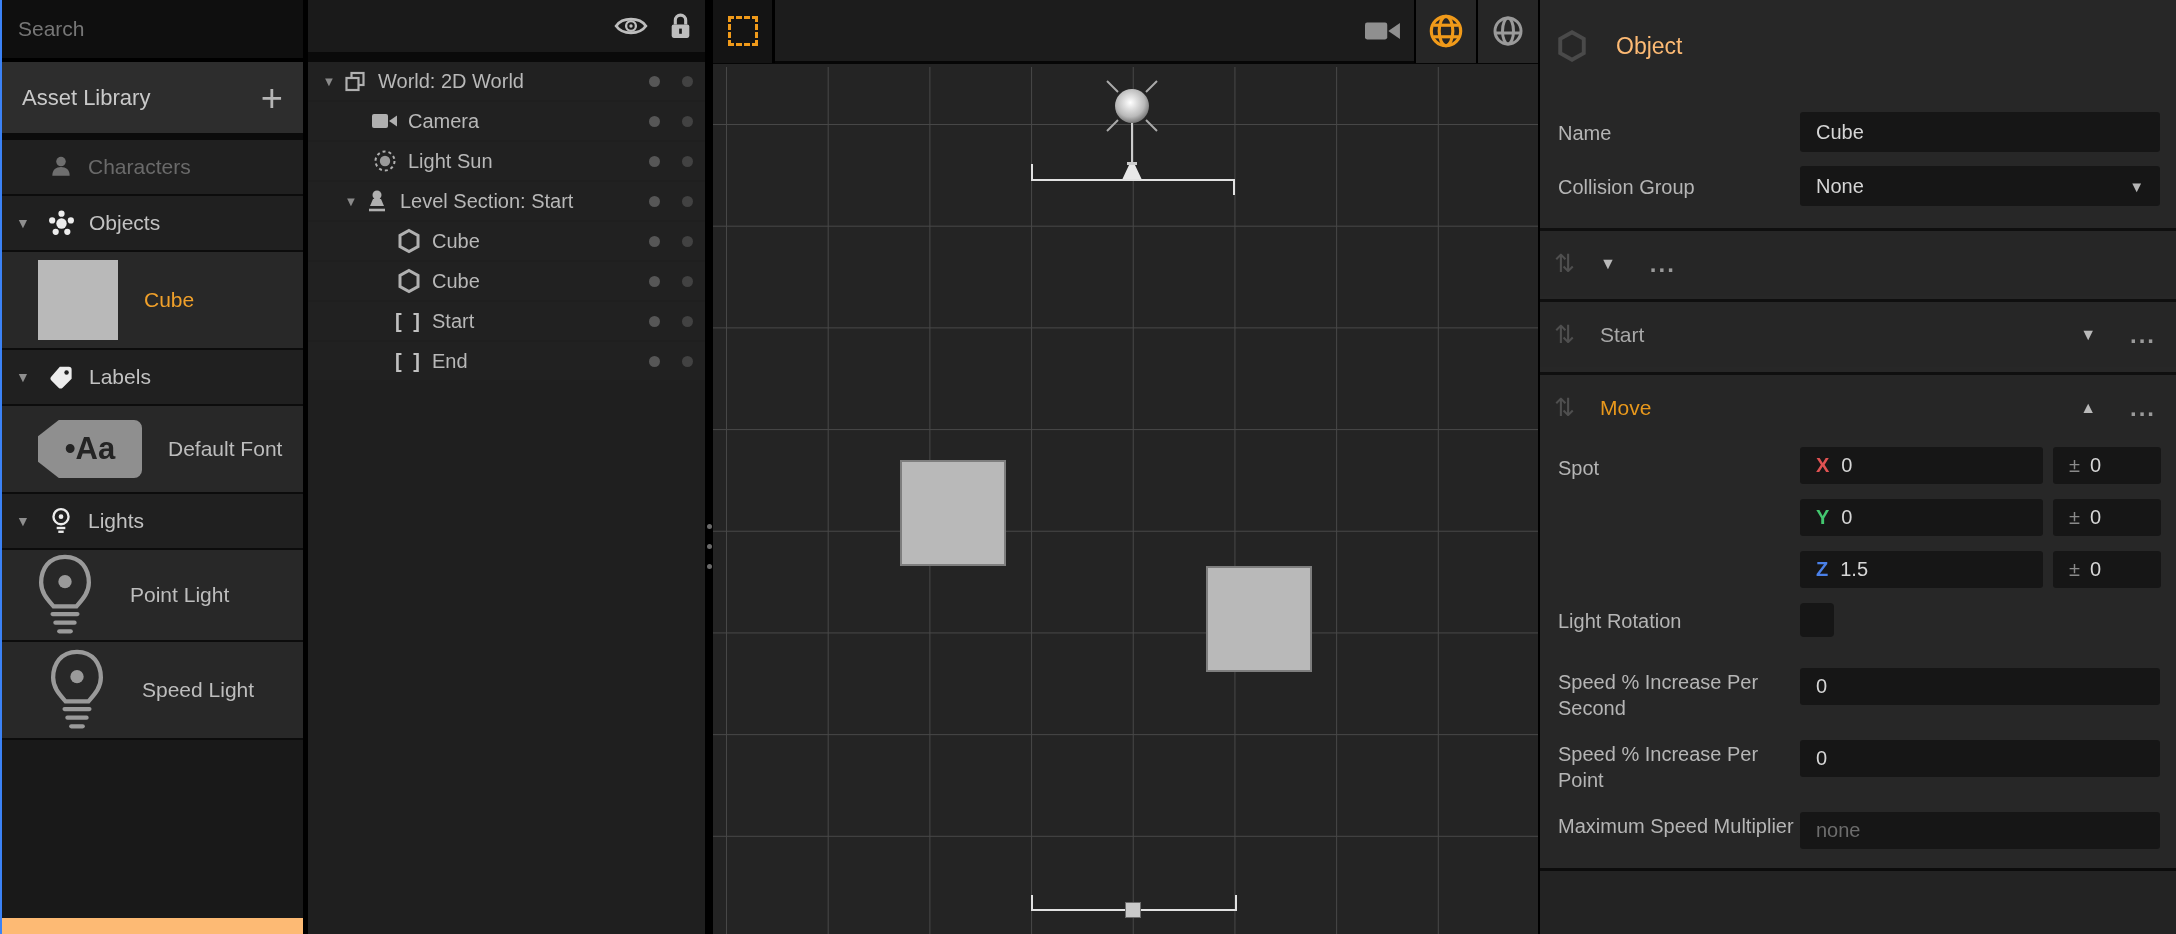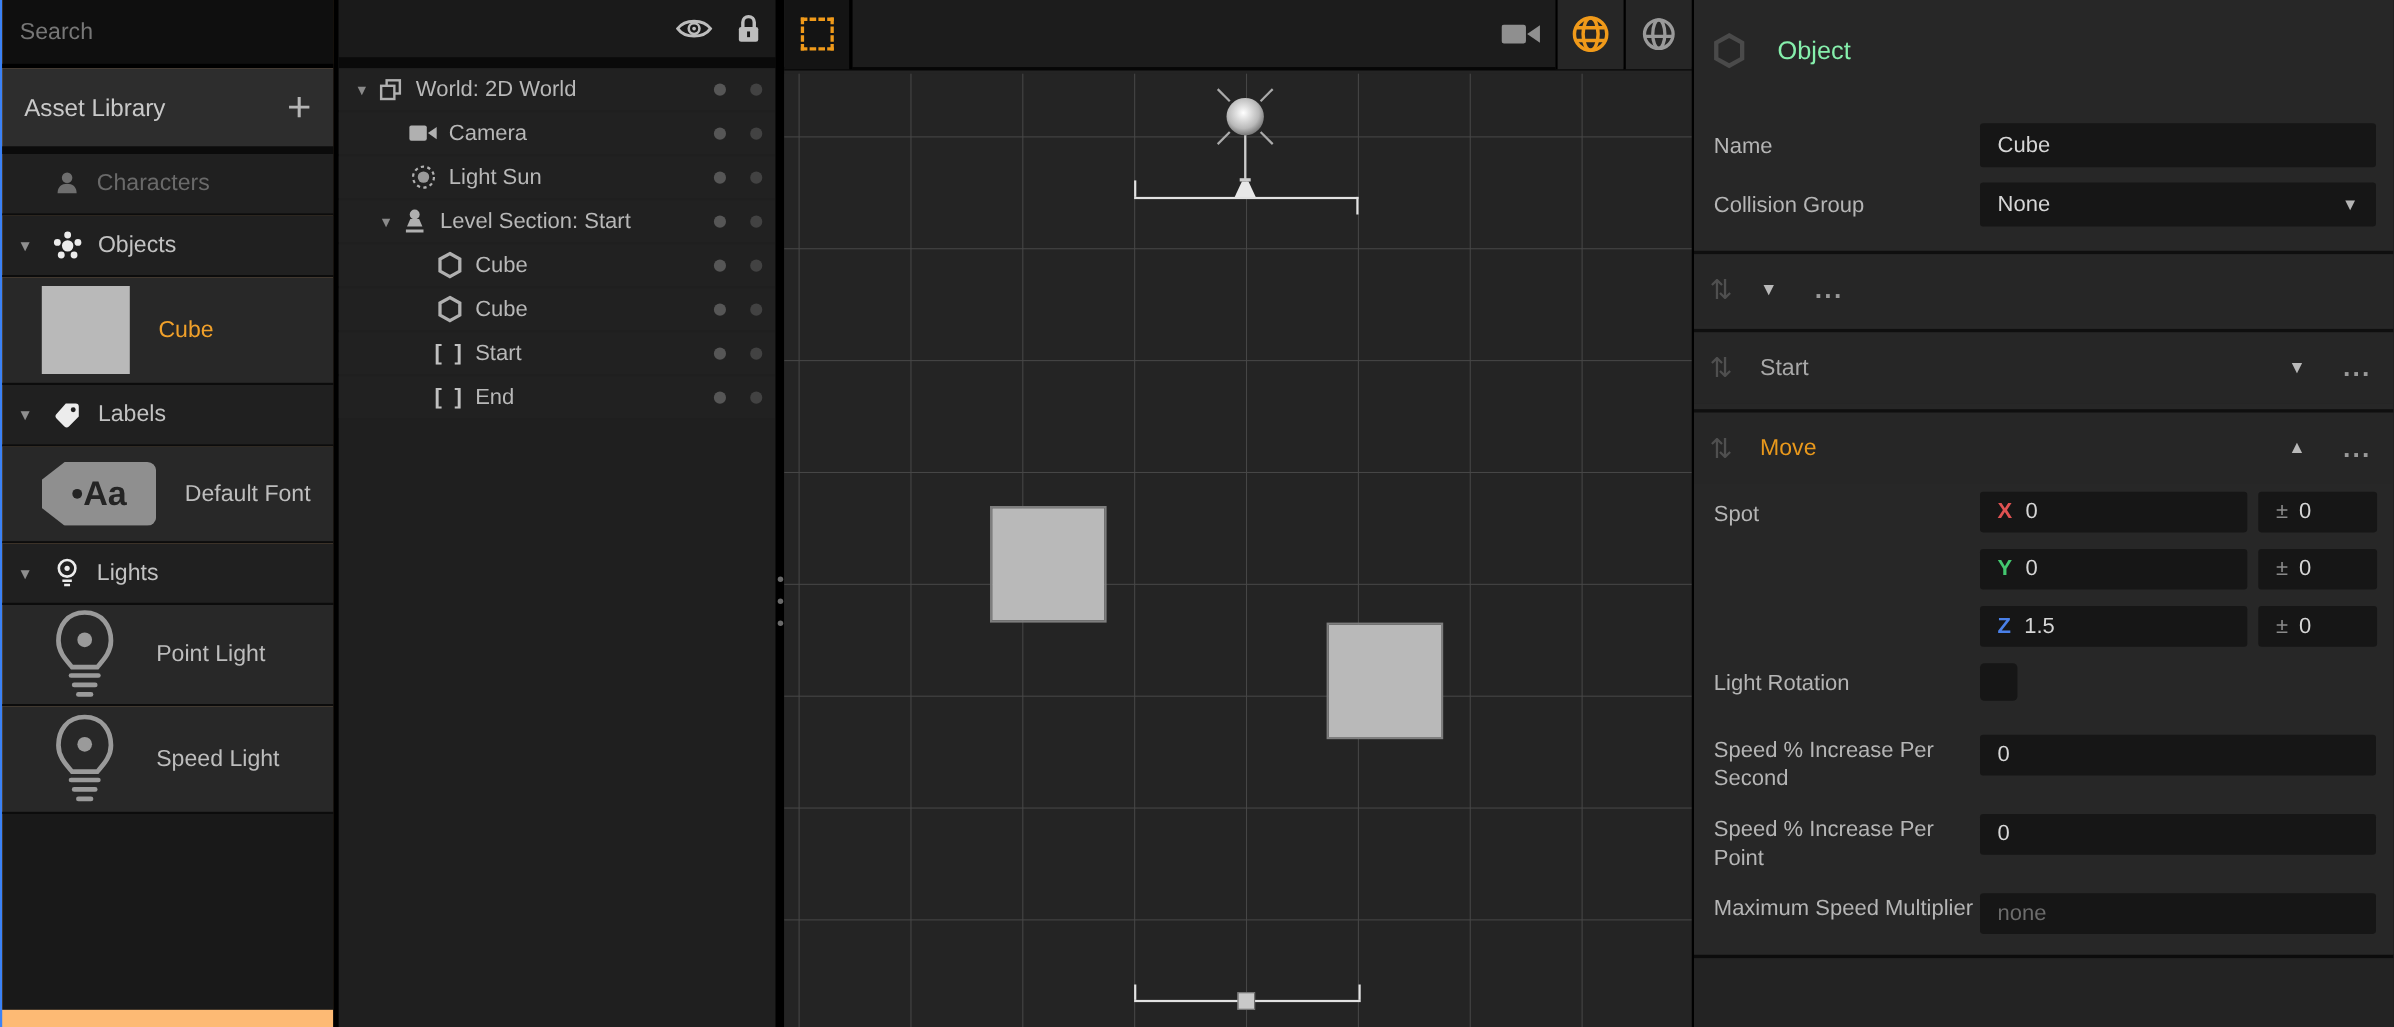--- a/index.html
+++ b/index.html
@@ -59,21 +59,21 @@
     background-size:101.7px 101.7px; background-position:13px 57px; }
   .scene-cube { position:absolute; width:102px; height:102px; background:#b9b9b9; outline:2px solid #7e7e7e; }
   .marker-line { position:absolute; height:2px; background:#e2e2e2; }
   .marker-tick { position:absolute; width:2px; background:#e2e2e2; }
   .end-handle { position:absolute; width:16px; height:16px; background:#c9c9c9; border:1px solid #6b6b6b; }
 
   
   #divider3 { position:absolute; left:1538px; top:0; width:2px; height:934px; background:#000; }
   #inspector { position:absolute; left:1540px; top:0; width:636px; height:934px; background:#272727; }
   .ins-header { position:absolute; left:0; top:0; width:636px; height:92px; display:flex; align-items:center; padding-left:16px; gap:28px; }
-  .ins-title { color:#86efac; font-size:23px; }
+  .ins-title { color:#fdba74; font-size:23px; }
   .ilabel { position:absolute; left:18px; width:242px; color:#b5b5b5; font-size:20px; line-height:1.3; }
   .ifield { position:absolute; left:260px; width:360px; height:40px; background:#161616; border-radius:3px; display:flex; align-items:center; padding:0 16px; color:#d6d6d6; font-size:20px; }
   .ifield.small { width:243px; height:37px; gap:12px; }
   .ifield.vari { left:513px; width:108px; height:37px; gap:10px; }
   .ifield .ph { color:#6c6c6c; }
   .dd-caret { margin-left:auto; color:#b5b5b5; font-size:15px; }
   .axis { font-size:20px; font-weight:bold; }
   .ax-x { color:#e05252; } .ax-y { color:#43c76f; } .ax-z { color:#4a80e8; }
   .pm { color:#8a8a8a; font-size:20px; }
   .isection { position:absolute; left:0; width:636px; height:68px; background:#262626; border-top:3px solid #0f0f0f; display:flex; align-items:center; padding:0 14px; }
@@ -144,21 +144,21 @@
     <div class="side-header">
       <span class="caret">▼</span>
       <svg width="26" height="28" viewBox="0 0 24 26">
         <circle cx="12" cy="9" r="7" fill="none" stroke="#ececec" stroke-width="2.2"></circle>
         <circle cx="12" cy="9" r="2.2" fill="#ececec"></circle>
         <line x1="8" y1="19.5" x2="16" y2="19.5" stroke="#ececec" stroke-width="2.2"></line>
         <line x1="9.5" y1="23" x2="14.5" y2="23" stroke="#ececec" stroke-width="2.2"></line>
       </svg>
       <span class="hlabel">Lights</span>
     </div>
-    <div class="asset-item" style="height:92px; padding-left:44px; gap:34px;">
+    <div class="asset-item" style="height:92px; padding-left:32px; gap:34px;">
       <svg width="62" height="84" viewBox="0 0 64 88">
         <path d="M32 4 C15 4 7 17 7 31 C7 42 14 49 20 56 L44 56 C50 49 57 42 57 31 C57 17 49 4 32 4 Z" fill="none" stroke="#9a9a9a" stroke-width="4.5"></path>
         <circle cx="32" cy="30" r="7" fill="#9a9a9a"></circle>
         <line x1="19" y1="64" x2="45" y2="64" stroke="#9a9a9a" stroke-width="4.5" stroke-linecap="round"></line>
         <line x1="22" y1="73" x2="42" y2="73" stroke="#9a9a9a" stroke-width="4.5" stroke-linecap="round"></line>
         <line x1="26" y1="82" x2="38" y2="82" stroke="#9a9a9a" stroke-width="4.5" stroke-linecap="round"></line>
       </svg>
       <span class="asset-label">Point Light</span>
     </div>
     <div class="asset-item" style="height:98px; padding-left:44px; gap:34px;">

